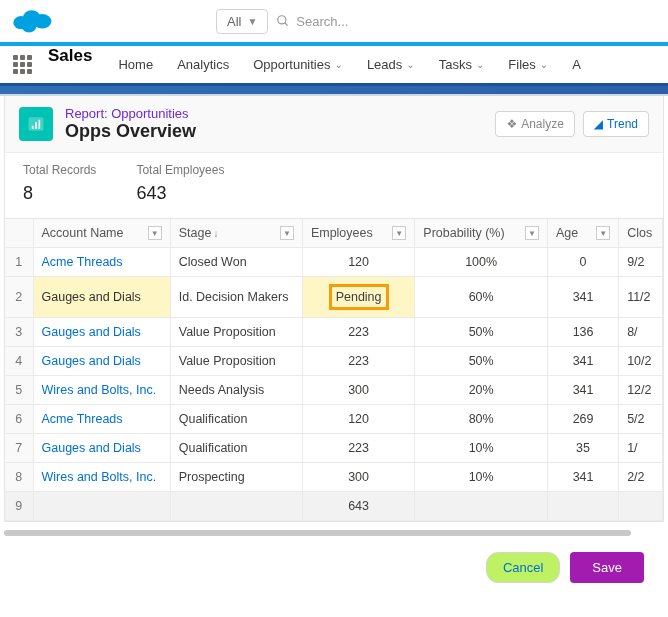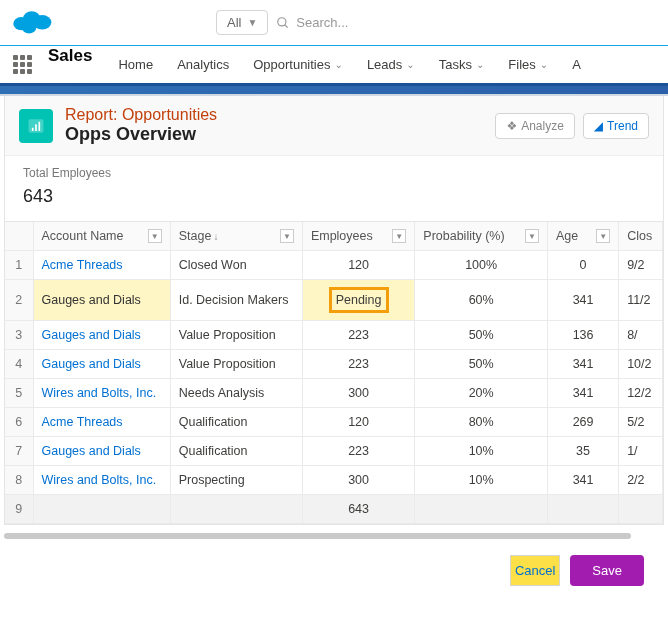--- a/index.html
+++ b/index.html
@@ -1,32 +1,32 @@
 <!DOCTYPE html>
 <html><head>
 <meta charset="utf-8">
 <style>
   * { box-sizing: border-box; margin: 0; padding: 0; }
   body { font-family: -apple-system, BlinkMacSystemFont, "Segoe UI", Arial, sans-serif; font-size: 13px; color: #3e3e3c; width: 668px; height: 617px; overflow: hidden; background: #fff; }
-  .topbar { display: flex; align-items: center; height: 46px; padding: 0 12px; border-bottom: 1px solid #0ea5e9; gap: 12px; }
+  .topbar { display: flex; align-items: center; height: 46px; padding: 0 12px; border-bottom: 4px solid #0ea5e9; gap: 12px; }
   .logo svg { width: 42px; height: 30px; }
   .searchwrap { margin-left: 150px; display: flex; align-items: center; gap: 8px; }
   .pill { border: 1px solid #d4d4d4; border-radius: 4px; padding: 4px 10px; font-size: 13px; color: #666; display: flex; align-items: center; gap: 6px; }
   .searchbox { display: flex; align-items: center; gap: 6px; color: #999; font-size: 13px; width: 260px; text-align: center; }
   .navbar { display: flex; height: 40px; border-bottom: 3px solid #1b5297; padding: 0 8px; gap: 8px; }
   .waffle { width: 28px; display: grid; grid-template-columns: repeat(3,5px); grid-template-rows: repeat(3,5px); gap: 2px; place-content: center; }
   .waffle span { background: #706e6b; width: 5px; height: 5px; border-radius: 1px; }
   .appname { font-size: 17px; font-weight: 700; color: #080707; margin: 0 10px 0 4px; }
   .navitem { font-size: 13px; color: #3e3e3c; padding: 0 8px; display: flex; align-items: center; gap: 4px; cursor: pointer; }
   .chev { font-size: 10px; color: #888; }
   .bluebar { height: 10px; background: linear-gradient(90deg,#2f6fb5 0%, #2c5faa 100%); border-bottom: 2px solid #cfd8e3; }
   .reportheader { background: #f9f9f9; border: 1px solid #e5e5e5; border-top: none; margin: 0 4px; }
   .rhrow1 { display: flex; align-items: center; padding: 10px 14px; gap: 12px; }
   .rhicon { background: #00c3b3; width: 34px; height: 34px; border-radius: 4px; display: flex; align-items: center; justify-content: center; }
-  .rhtext .small { font-size: 16px; color: #c2410c; text-align: center; }
+  .rhtext .small { font-size: 13px; color: #6d28d9; }
   .rhtext .big { font-size: 18px; font-weight: 700; color: #222; }
   .rhbtns { margin-left: auto; display: flex; gap: 8px; }
   .btnoutline { border: 1px solid #d4d4d4; background: #fff; border-radius: 4px; padding: 5px 10px; font-size: 12px; color: #0070d2; display: flex; align-items: center; gap: 4px; cursor: pointer; }
   .btnoutline.gray { color: #888; }
   .totals { display: flex; gap: 40px; padding: 10px 18px 14px; background: #fff; border-top: 1px solid #eee; }
   .totblock .lbl { font-size: 12px; color: #777; margin-bottom: 6px; }
   .totblock .val { font-size: 18px; color: #222; }
   .tablewrap { margin: 0 4px; border: 1px solid #e5e5e5; border-top: none; background: #fff; overflow-x: hidden; }
   table { border-collapse: collapse; width: 100%; }
   th, td { border-bottom: 1px solid #eaeaea; border-right: 1px solid #eaeaea; padding: 7px 8px; font-size: 12.5px; text-align: left; white-space: nowrap; }
@@ -35,21 +35,21 @@
   th .colhdr { display: flex; align-items: flex-start; justify-content: space-between; gap:15px; }
   .dropsq { width: 14px; height: 14px; border: 1px solid #ccc; display: inline-flex; align-items: center; justify-content: center; font-size: 8px; color: #888; background:#fff; }
   .link { color: #0070d2; cursor: pointer; }
   .num { text-align: center; }
   .hl { background: #fff6c6; }
   .pendingbox { display: inline-block; border: 3px solid #f59e0b; padding: 0 4px; line-height: 20px; background:#fff6c6; }
   tr.totalrow td { background: #f2f2f2; font-weight: 400; }
   .scrollbar { height: 10px; background:#fff; margin: 6px 4px 0; position: relative; }
   .scrollbar .thumb { position:absolute; left:0; width:95%; height:6px; top:2px; background:#c9c9c9; border-radius:3px; }
   .footerbtns { display:flex; justify-content:flex-end; gap:10px; padding: 14px 24px 0; }
-  .btncancel { border:1px solid #d4d4d4; background:#fde047; color:#0070d2; padding:7px 4px; border-radius:0; font-size:13px; cursor:pointer; }
+  .btncancel { border:1px solid #d4d4d4; background:#bef264; color:#0070d2; padding:7px 16px; border-radius:12px; font-size:13px; cursor:pointer; }
   .btnsave { border:none; background:#a21caf; color:#fff; padding:2px 22px; border-radius:4px; font-size:13px; cursor:pointer; }
   .sortarr { font-size:10px; color:#888; margin-left:2px; }
 </style>
 </head>
 <body>
 
 <div class="topbar">
   <div class="logo">
     <svg viewBox="0 0 64 44">
         <g fill="#00a1e0">
@@ -134,20 +134,24 @@
         <span>Analyze</span>
       </div>
       <div class="btnoutline">
         <span style="color:#0070d2">◢</span>
         <span>Trend</span>
       </div>
     </div>
   </div>
   <div class="totals">
     <div class="totblock">
+      <div class="lbl">Total Records</div>
+      <div class="val">8</div>
+    </div>
+    <div class="totblock">
       <div class="lbl">Total Employees</div>
       <div class="val">643</div>
     </div>
   </div>
 </div>
 
 <div class="tablewrap">
 <table>
   <thead>
     <tr>

